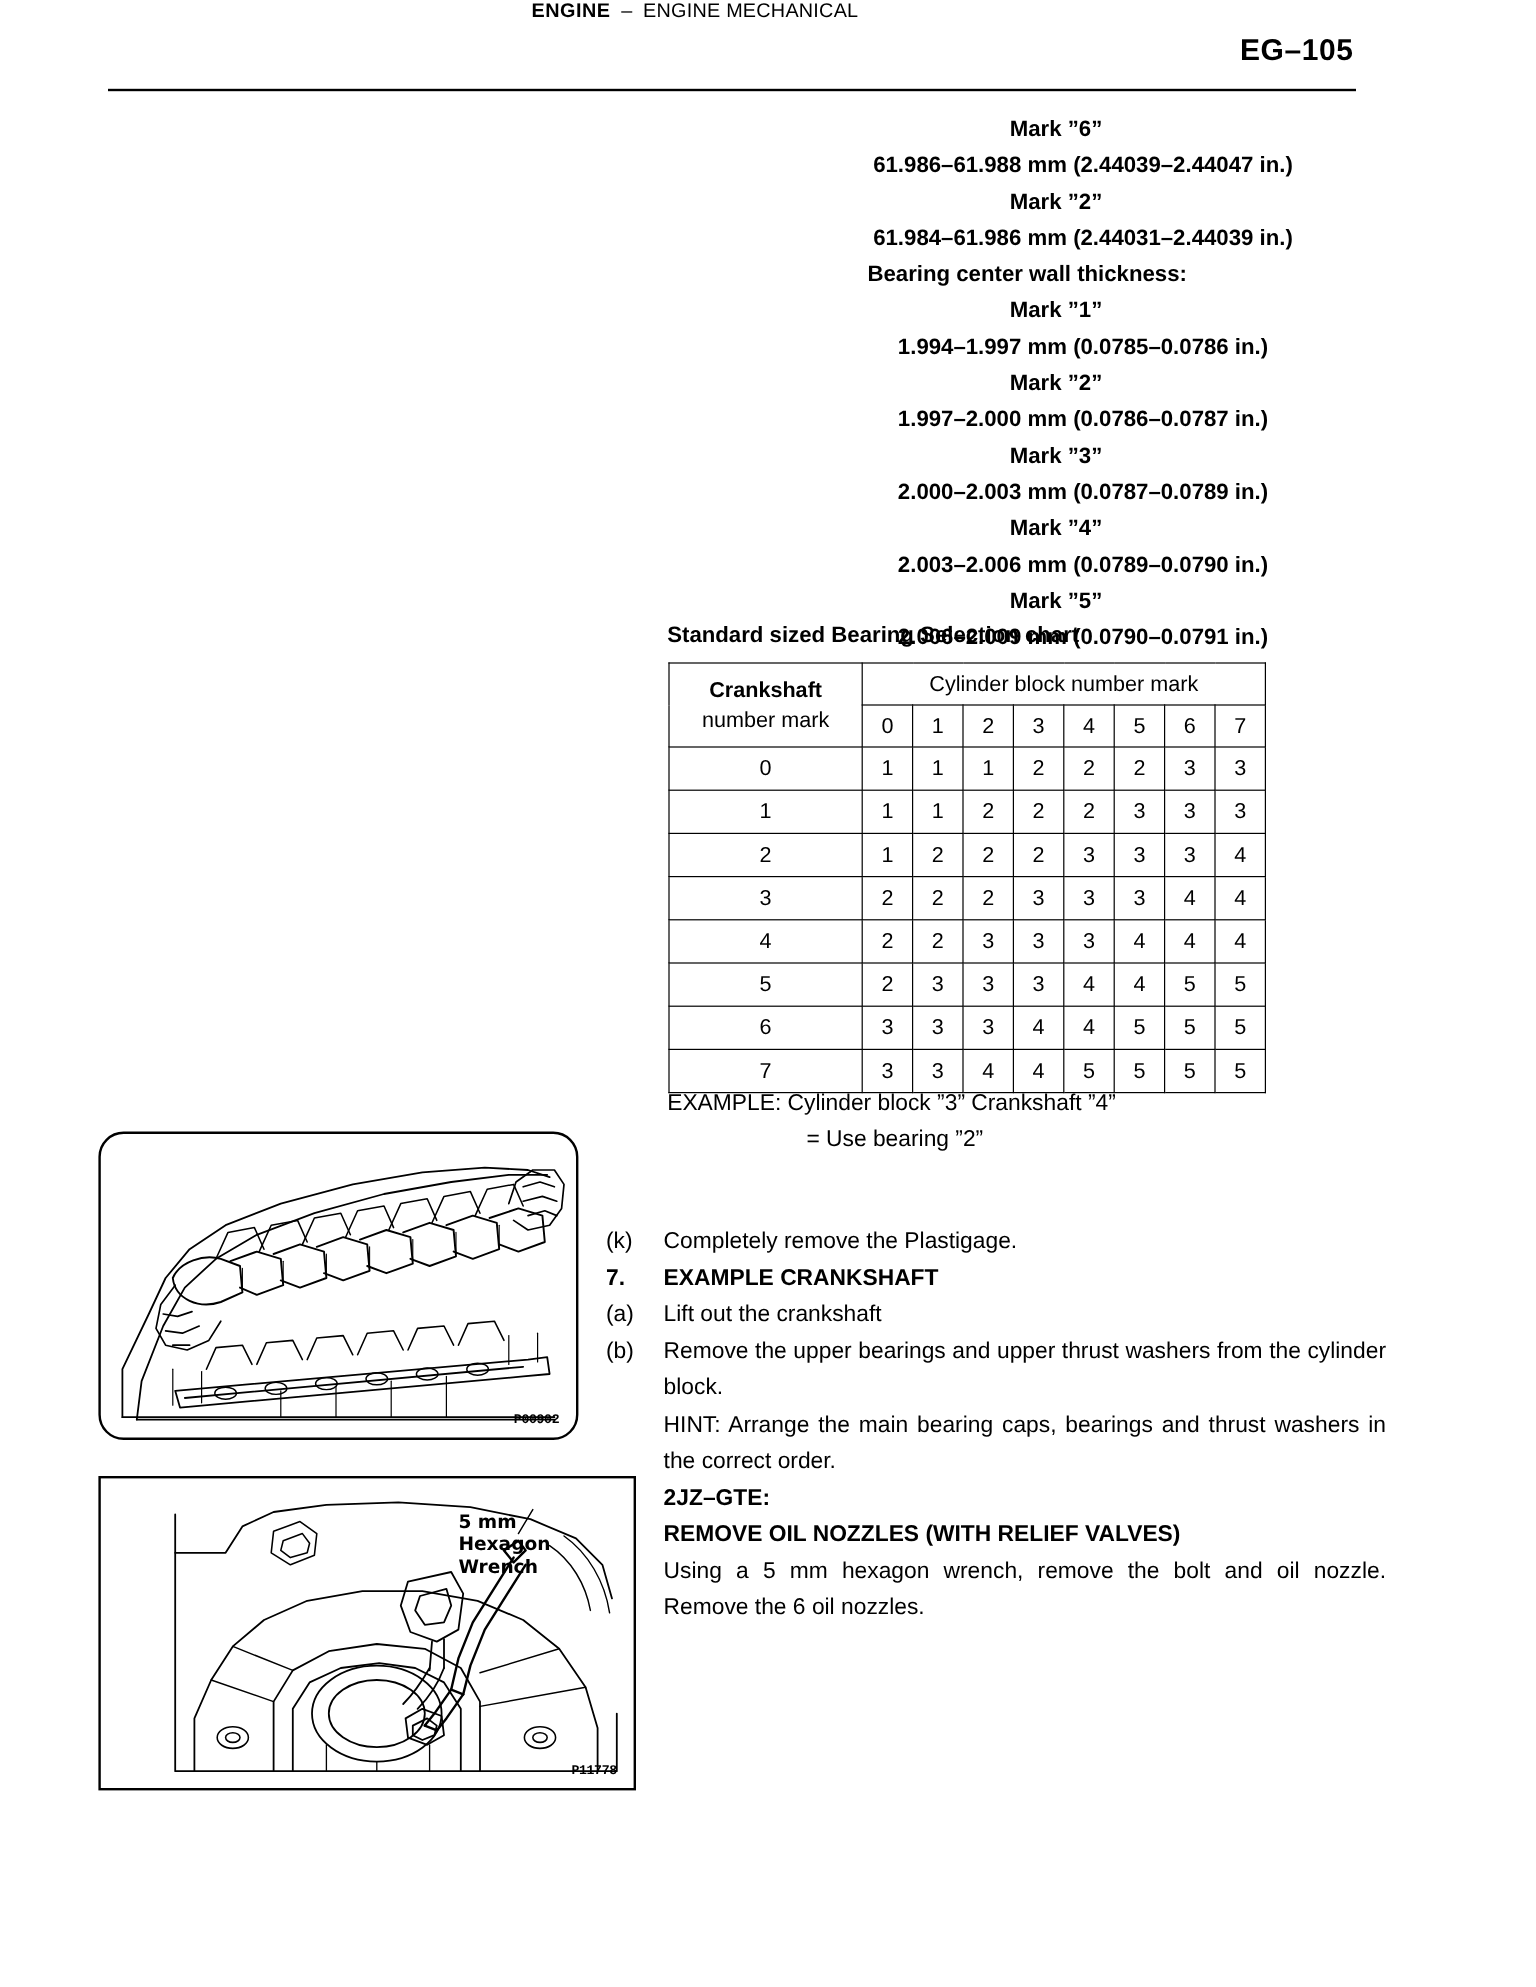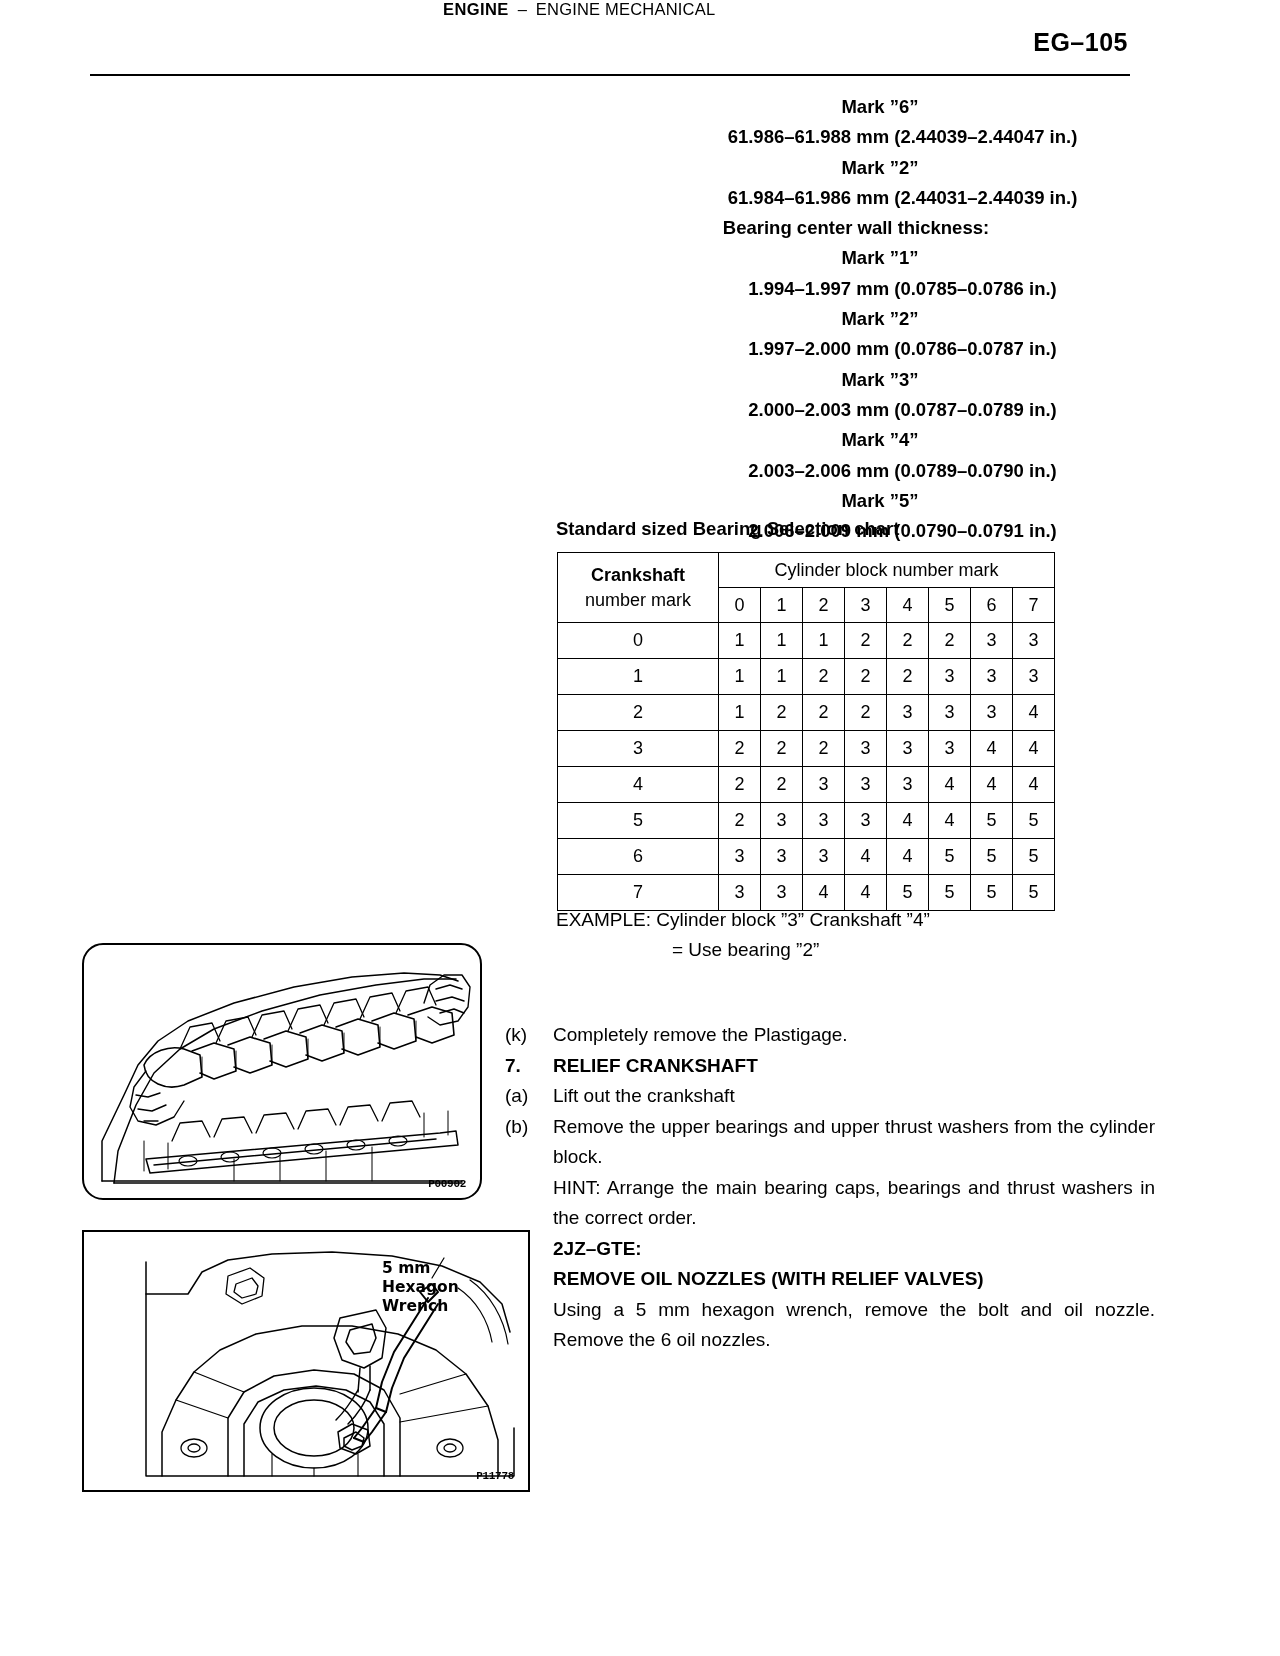--- a/index.html
+++ b/index.html
@@ -342,21 +342,21 @@
   <div class="ex-line-2">= Use bearing ”2”</div>
 </div>
 
 <div id="body-text">
     <div class="step-row">
       <div class="step-marker">(k)</div>
       <div class="step-text justified">Completely remove the Plastigage.</div>
     </div>
     <div class="step-row">
       <div class="step-marker bold">7.</div>
-      <div class="step-text justified bold">RELIEF CRANKSHAFT</div>
+      <div class="step-text justified bold">EXAMPLE CRANKSHAFT</div>
     </div>
     <div class="step-row">
       <div class="step-marker">(a)</div>
       <div class="step-text justified">Lift out the crankshaft</div>
     </div>
     <div class="step-row">
       <div class="step-marker">(b)</div>
       <div class="step-text justified">Remove the upper bearings and upper thrust washers from the cylinder block.</div>
     </div>
     <div class="step-row">

